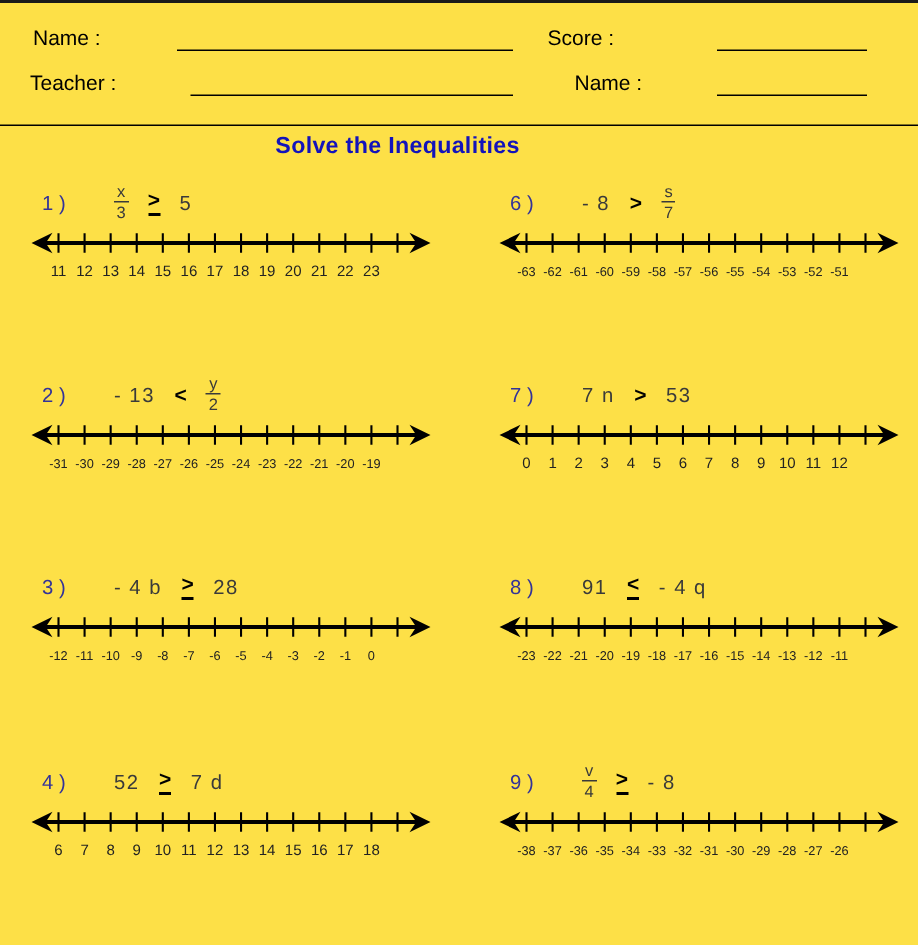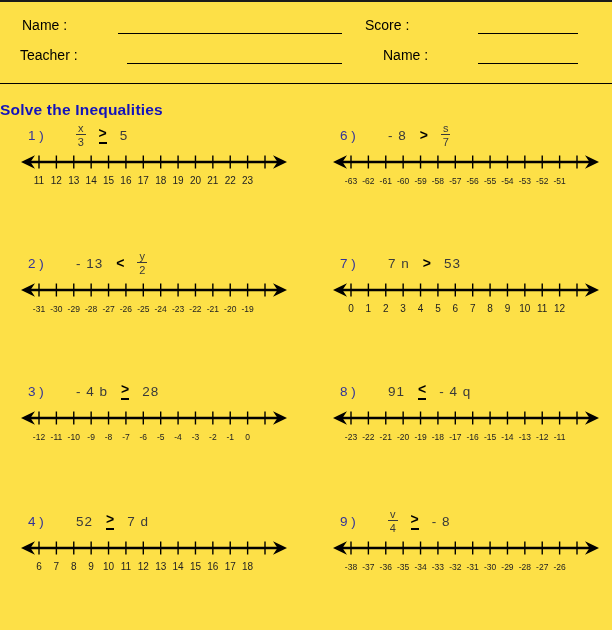--- a/index.html
+++ b/index.html
@@ -2,21 +2,21 @@
 <html><head>
 <meta charset="utf-8">
 <style>
   html,body{margin:0;padding:0;background:#fff;}
   .page{position:relative;width:612px;height:630px;background:#fde047;
         font-family:"Liberation Sans",sans-serif;overflow:hidden;}
   .topline{position:absolute;top:0;left:0;width:612px;height:2px;background:#1a1a1a;}
   .hlabel{position:absolute;font-size:14px;color:#000;}
   .uline{position:absolute;border-bottom:1.5px solid #000;height:0;}
   .divider{position:absolute;top:83px;left:0;width:612px;border-bottom:1.6px solid #000;}
-  .title{position:absolute;top:101px;left:0;width:530px;
+  .title{position:absolute;top:89px;left:0;width:530px;text-align:center;
          font-size:15.5px;font-weight:bold;color:#1313bb;letter-spacing:0.2px;}
   .problem{position:absolute;width:268px;}
   .prow{display:flex;align-items:center;height:34px;padding-left:8px;}
   .pnum{font-size:13.5px;color:#333399;width:32px;flex:none;}
   .pexpr{display:flex;align-items:center;gap:13px;margin-left:16px;}
   .etxt{font-size:13.5px;letter-spacing:1px;color:#3a3a3a;white-space:pre;}
   .op{font-size:14px;font-weight:bold;color:#000;line-height:1;}
   .op.ul{border-bottom:2px solid #000;padding-bottom:1.5px;}
   .frac{display:inline-flex;flex-direction:column;align-items:center;
         font-size:11px;line-height:1.15;color:#3a3a3a;}

